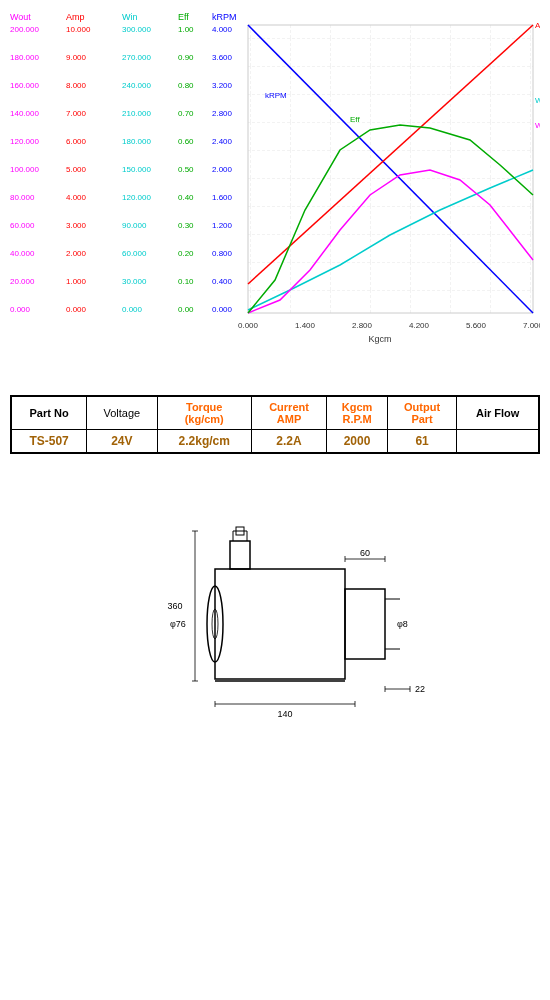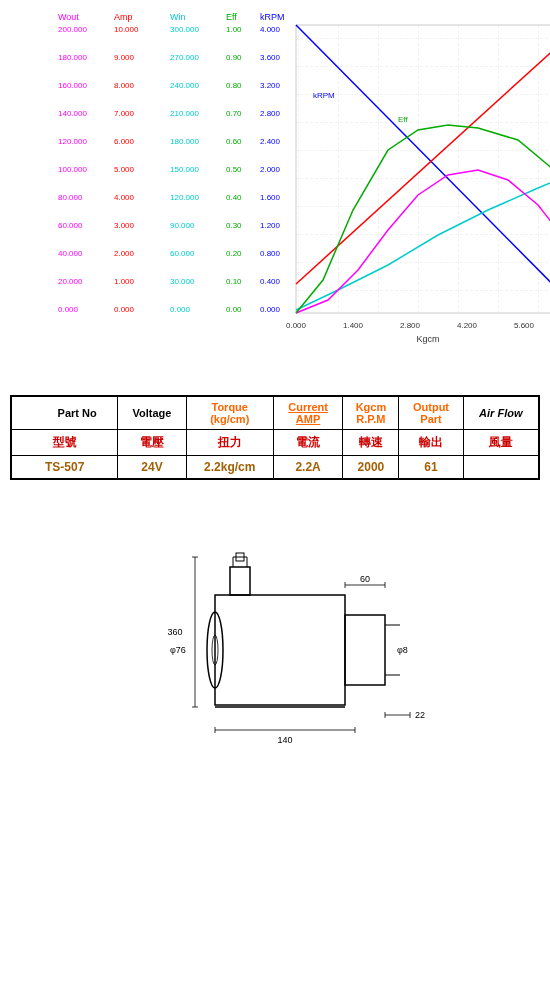--- a/index.html
+++ b/index.html
@@ -10,48 +10,47 @@
       font-size: 12px;
     }
 
     
     .chart-section {
       width: 465px;
       height: 380px;
       position: relative;
       background: #fff;
       padding: 10px 10px 40px 10px;
-      margin-left: 48px;
     }
 
     
     .table-section {
       padding: 15px 10px;
     }
 
     table {
       border-collapse: collapse;
       width: 100%;
       border: 2px solid #000;
     }
 
     th, td {
       border: 1px solid #000;
       text-align: center;
       padding: 4px 3px;
       font-size: 11px;
     }
 
-    .th-partno { color: #000; font-weight: bold; padding-left: 28px; }
-    .th-voltage { color: #000; font-weight: bold; }
+    .th-partno { color: #000; font-weight: bold; }
+    .th-voltage { color: #000; font-weight: normal; }
     .th-torque { color: #ff6600; font-weight: bold; }
-    .th-current { color: #ff6600; font-weight: bold; text-decoration: underline; }
+    .th-current { color: #ff6600; font-weight: bold; }
     .th-speed { color: #ff6600; font-weight: bold; }
     .th-output { color: #ff6600; font-weight: bold; }
-    .th-airflow { color: #000; font-weight: bold; font-style: italic; }
+    .th-airflow { color: #000; font-weight: bold; }
 
     .zh-row td {
       font-size: 12px;
       font-weight: bold;
       color: #cc0000;
     }
 
     .data-row td {
       color: #a16207;
       font-weight: bold;
@@ -195,29 +194,20 @@
         </th>
         <th class="th-speed">
           <span>Kgcm</span><br>
           <span>R.P.M</span>
         </th>
         <th class="th-output">
           <span>Output</span><br>
           <span>Part</span>
         </th>
         <th class="th-airflow">Air  Flow</th>
-      </tr>
-      <tr class="zh-row">
-        <td>型號</td>
-        <td>電壓</td>
-        <td>扭力</td>
-        <td>電流</td>
-        <td>轉速</td>
-        <td>輸出</td>
-        <td>風量</td>
       </tr>
     </thead>
     <tbody>
       <tr class="data-row">
         <td>TS-507</td>
         <td>24V</td>
         <td>2.2kg/cm</td>
         <td>2.2A</td>
         <td>2000</td>
         <td>61</td>

